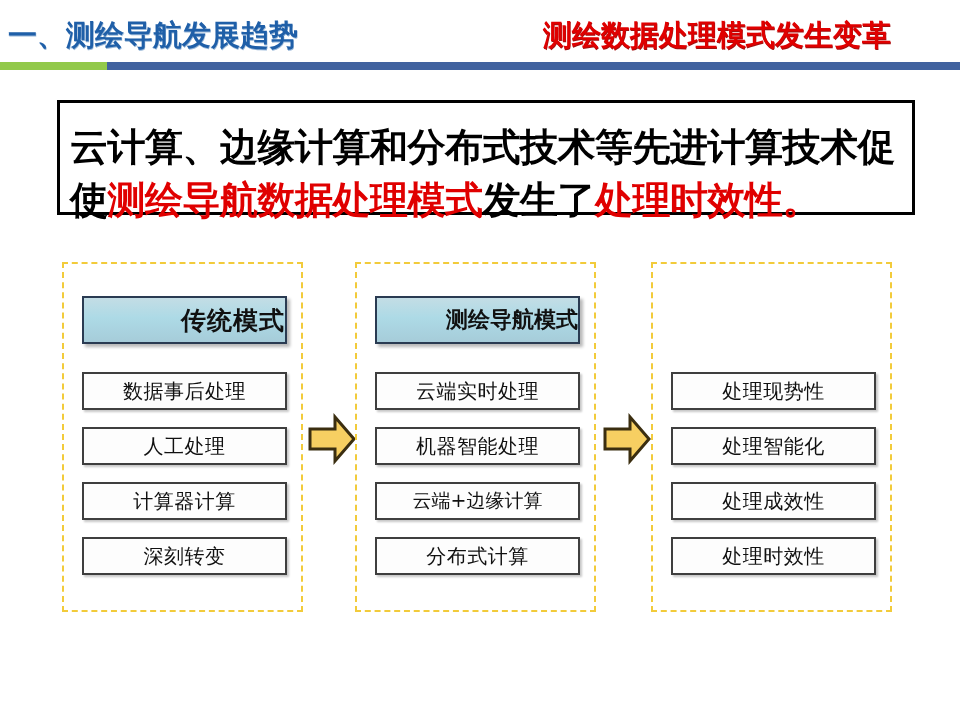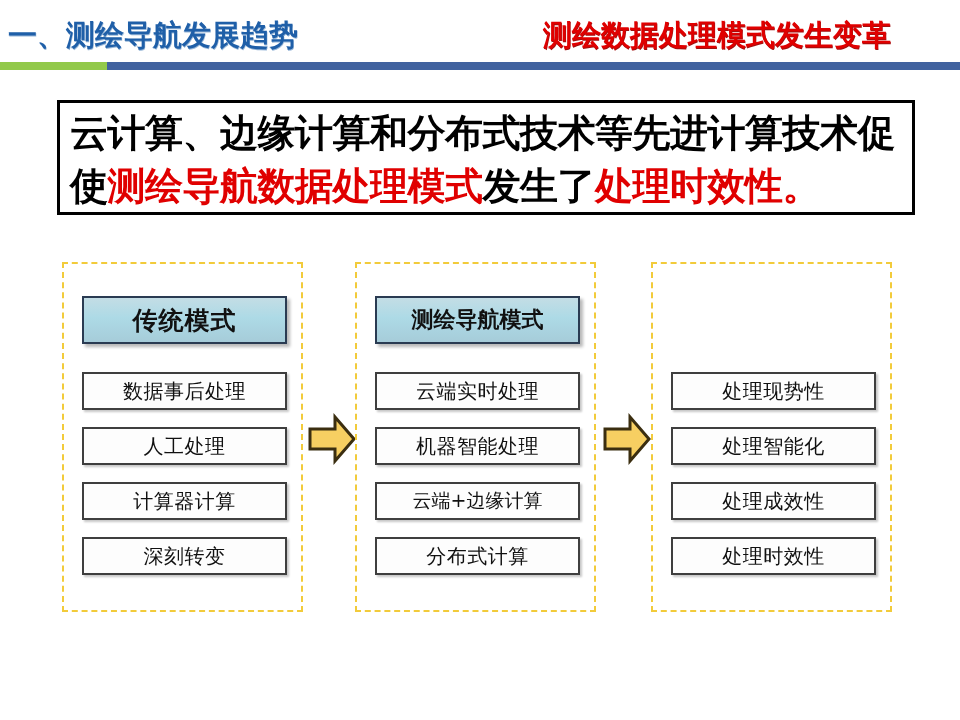--- a/index.html
+++ b/index.html
@@ -66,21 +66,21 @@
   
   #callout-box {
     position: absolute;
     left: 57px;
     top: 100px;
     width: 858px;
     height: 115px;
     border: 3px solid #000000;
     background: #ffffff;
     box-sizing: border-box;
-    padding: 4px 10px 0 10px;
+    padding: 18px 10px 0 10px;
   }
   .callout-line {
     font-size: 38px;
     font-weight: bold;
     line-height: 53px;
     color: #000000;
     white-space: nowrap;
     letter-spacing: -0.5px;
   }
   .red-text { color: #e00000; }
@@ -110,21 +110,21 @@
     top: 32px;
     width: 205px;
     height: 48px;
     left: 18px;
     background: linear-gradient(to bottom, #c3dde5 0%, #addae6 45%, #a6ccd9 100%);
     border: 2px solid #2a3b52;
     box-sizing: border-box;
     box-shadow: 3px 3px 3px rgba(0,0,0,0.28);
     display: flex;
     align-items: center;
-    justify-content: center;
+    justify-content: flex-end;
   }
   .col-head-label {
     font-size: 25px;
     font-weight: bold;
     color: #111111;
     white-space: nowrap;
     letter-spacing: 1px;
   }
   .col-head-label.tight { font-size: 22px; letter-spacing: 0px; }
 

